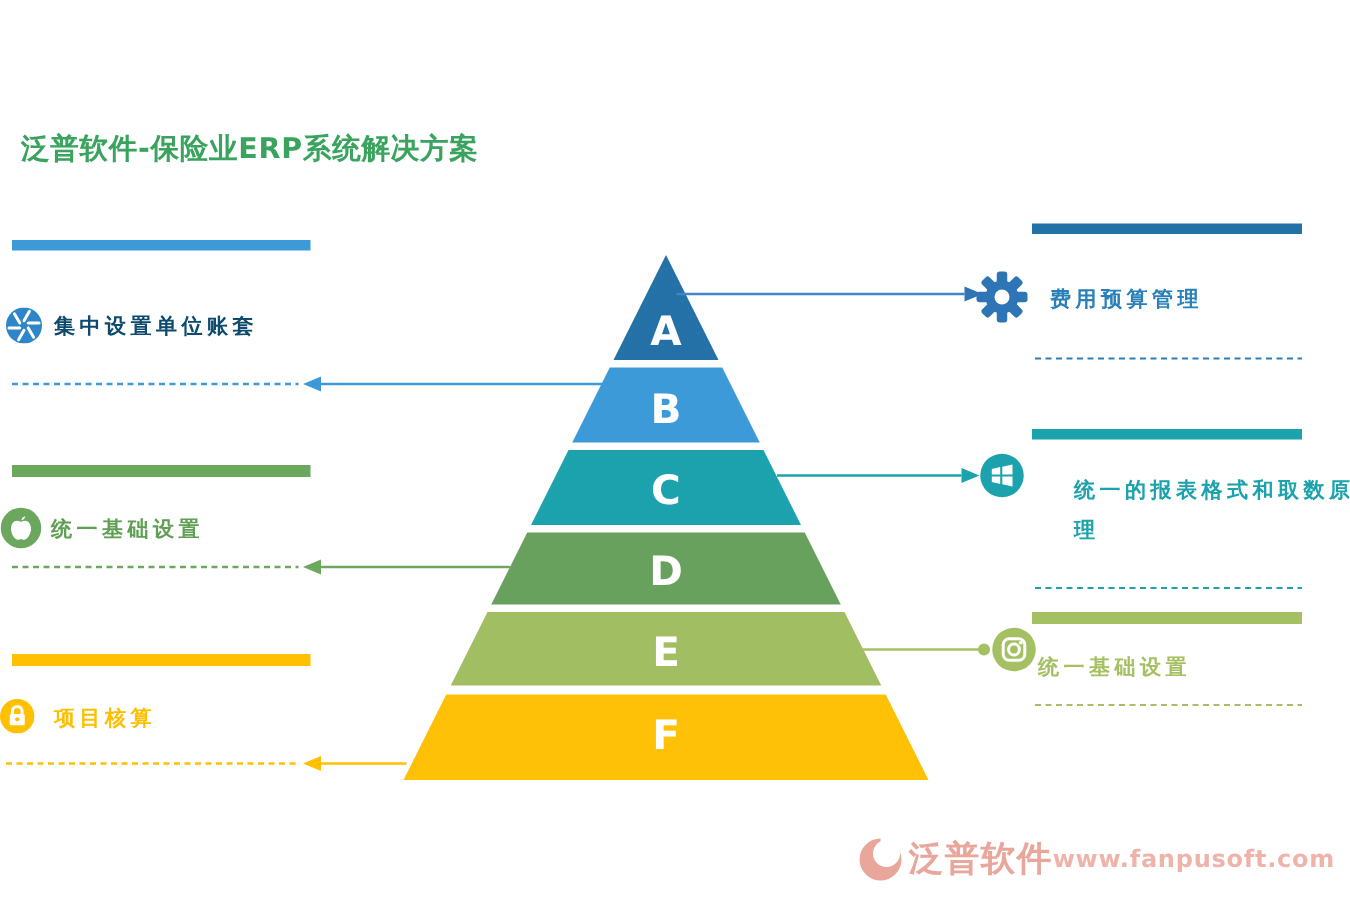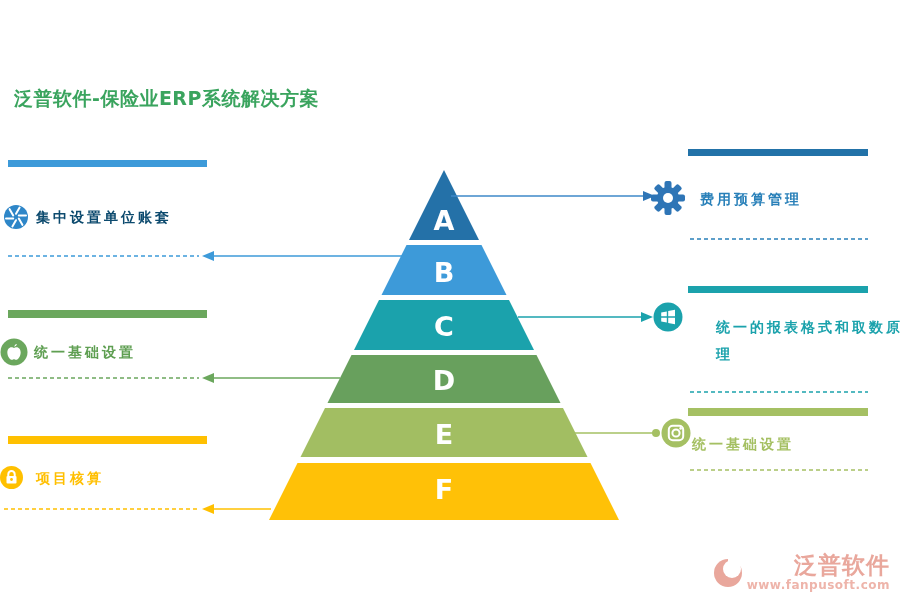--- a/index.html
+++ b/index.html
@@ -25,23 +25,23 @@
   .label{position:absolute;font-size:14px;font-weight:bold;letter-spacing:3px;white-space:nowrap;}
   .l1{left:36px;top:209px;color:#0c4a6e;}
   .l2{left:34px;top:344px;color:#5F9F52;}
   .l3{left:36px;top:470px;color:#FFBF00;}
   .r1{left:700px;top:191px;color:#2980B9;}
   .r2{left:696px;top:314px;color:#1BA2AC;white-space:normal;width:188px;line-height:27px;margin-left:20px;}
   .r3{left:692px;top:436px;color:#A5C063;}
   .pyr-letter{font-size:27px;font-weight:bold;fill:#fff;text-anchor:middle;
               font-family:"DejaVu Sans",sans-serif;}
   .watermark{position:absolute;right:10px;bottom:8px;display:flex;align-items:center;gap:3px;}
-  .wm-col{display:flex;flex-direction:column;align-items:flex-end;}
+  .wm-col{display:flex;flex-direction:row;align-items:center;}
   .wm-brand{font-size:23px;font-weight:bold;color:#E9A79C;letter-spacing:1px;line-height:25px;}
-  .wm-url{font-size:12px;font-weight:bold;color:#EEB4AA;letter-spacing:.5px;line-height:14px;}
+  .wm-url{font-size:16px;font-weight:bold;color:#EEB4AA;letter-spacing:.5px;line-height:14px;}
 </style>
 </head>
 <body>
 
 <div class="stage">
 
   <h1 class="title">泛普软件-保险业ERP系统解决方案</h1>
 
   <svg class="diagram" width="900" height="600" viewBox="0 0 900 600">
 

